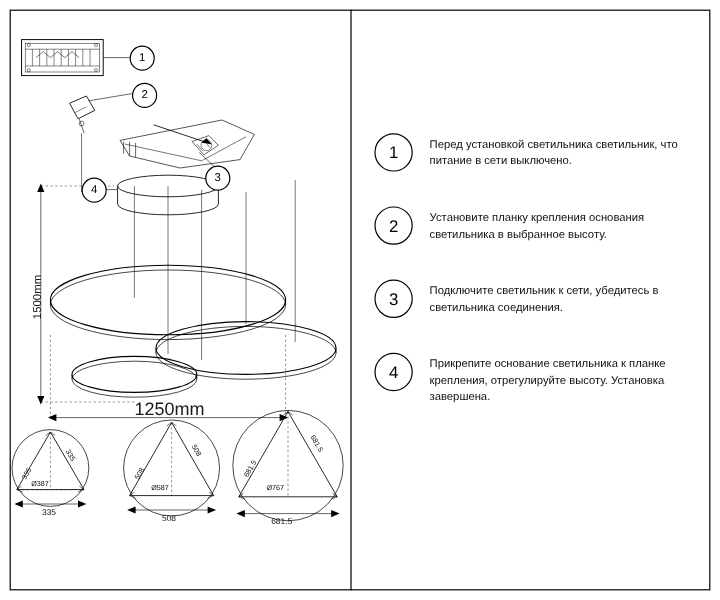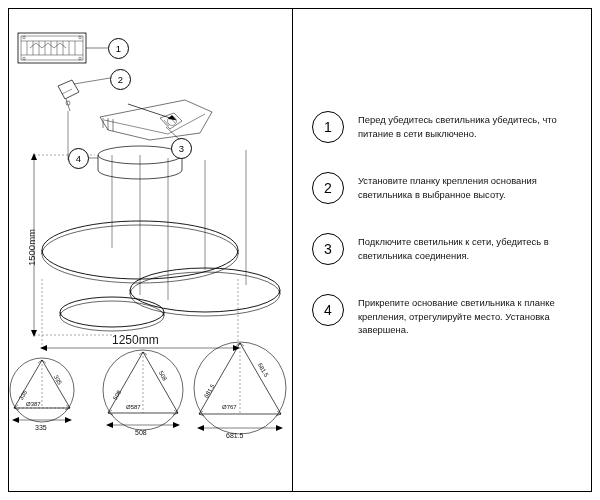--- a/index.html
+++ b/index.html
@@ -93,21 +93,21 @@
   }
   .dim-v {
     position: absolute;
     font-size: 9.5px;
     transform: rotate(-90deg);
     transform-origin: left top;
     white-space: nowrap;
   }
   .dim-h {
     position: absolute;
-    font-size: 12px;
+    font-size: 15px;
     white-space: nowrap;
   }
   .tri-lbl {
     position: absolute;
     font-size: 6px;
     white-space: nowrap;
     color: #111;
   }
   .tri-lbl.rot-l { transform: rotate(-60deg); transform-origin: left top; }
   .tri-lbl.rot-r { transform: rotate(60deg);  transform-origin: left top; }
@@ -287,33 +287,33 @@
 
   <div class="tri-lbl rot-l" style="left:203px; top:396px;">681.5</div>
   <div class="tri-lbl rot-r" style="left:262px; top:362px;">681.5</div>
   <div class="tri-lbl" style="left:222px; top:404px;">Ø767</div>
   <div class="tri-lbl" style="left:226px; top:432px; font-size:7px;">681.5</div>
 
   <div class="steps">
 
     <div class="step">
       <div class="step-num">1</div>
-      <div class="step-text">Перед убедитесь светильника убедитесь, что питание в сети выключено.</div>
+      <div class="step-text">Перед установкой светильника светильник, что питание в сети выключено.</div>
     </div>
 
     <div class="step">
       <div class="step-num">2</div>
       <div class="step-text">Установите планку крепления основания светильника в выбранное высоту.</div>
     </div>
 
     <div class="step">
       <div class="step-num">3</div>
       <div class="step-text">Подключите светильник к сети, убедитесь в светильника соединения.</div>
     </div>
 
     <div class="step">
       <div class="step-num">4</div>
-      <div class="step-text">Прикрепите основание светильника к планке крепления, отрегулируйте место. Установка завершена.</div>
+      <div class="step-text">Прикрепите основание светильника к планке крепления, отрегулируйте высоту. Установка завершена.</div>
     </div>
 
   </div>
 
 </div>
 
 </body></html>

